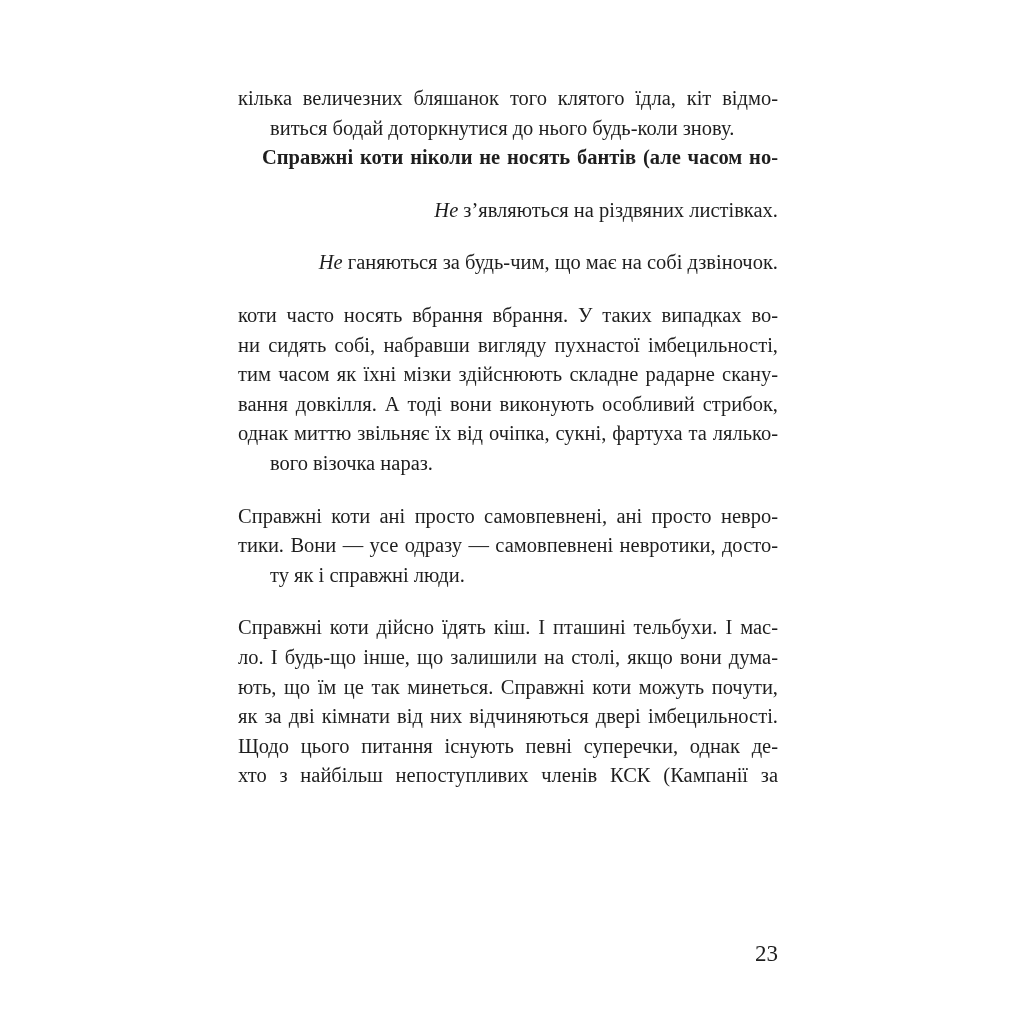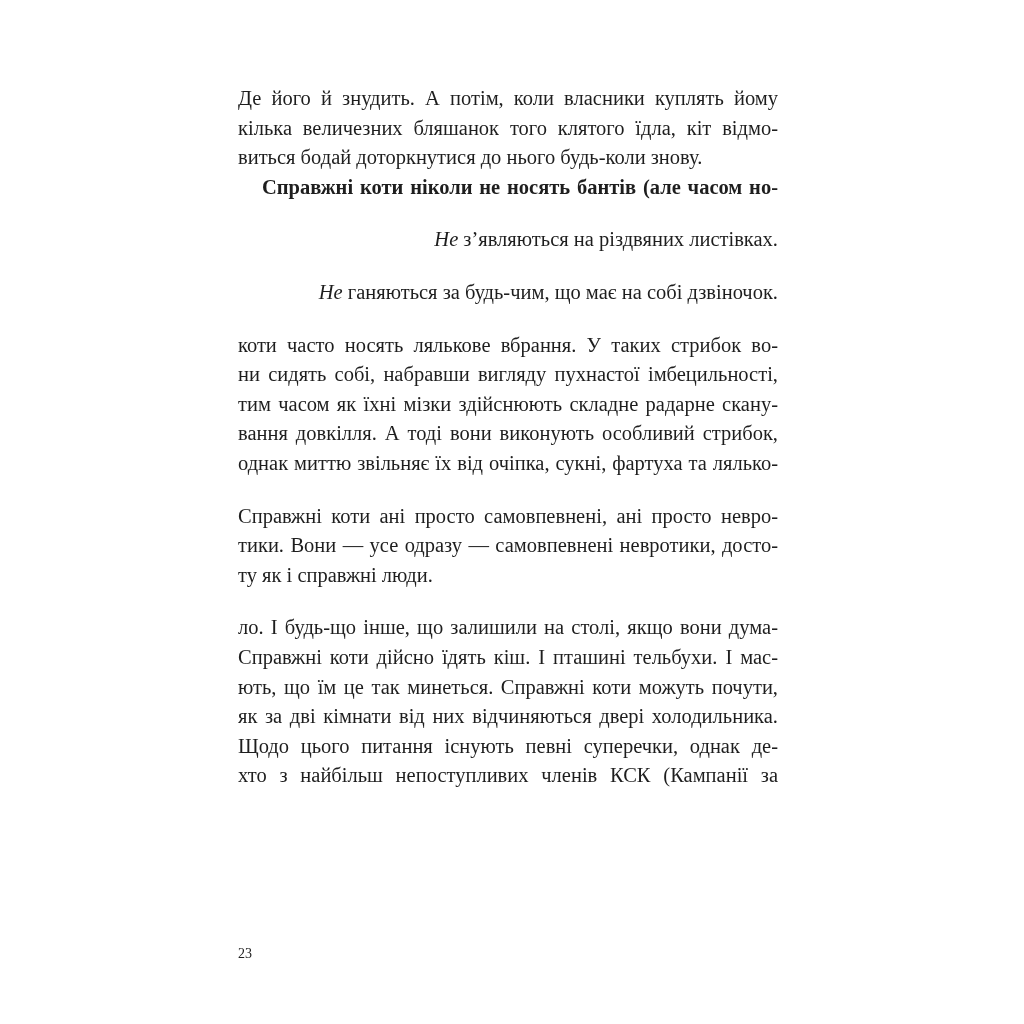--- a/index.html
+++ b/index.html
@@ -23,20 +23,21 @@
     width: 540px;
     font-size: 20.5px;
     line-height: 29.6px;
   }
   .para .ln {
     text-align: justify;
     text-align-last: justify;
   }
   .para .ln.last {
     text-align-last: left;
+    margin-left: 32px;
   }
   .ln.indent {
     text-indent: 24px;
     font-weight: bold;
   }
   .item {
     margin-top: 23px;
     text-indent: 24px;
     text-align: right;
   }
@@ -44,68 +45,68 @@
     margin-top: 23px;
   }
   .item em {
     font-style: italic;
   }
   .footer {
     position: absolute;
     left: 238px;
     top: 941px;
     width: 540px;
-    text-align: left;
-    font-size: 14px;
+    text-align: right;
+    font-size: 23px;
     line-height: 26px;
   }
 </style>
 </head>
 <body>
 
 <div class="page">
   <div class="text-col">
 
     <div class="para">
-      <div class="ln">Де його й знудить. А потім, коли власники куплять йому</div>
       <div class="ln">кілька величезних бляшанок того клятого їдла, кіт відмо-</div>
       <div class="ln last">виться бодай доторкнутися до нього будь-коли знову.</div>
     </div>
 
     <div class="para">
       <div class="ln indent">Справжні коти ніколи не носять бантів (але часом но-</div>
     </div>
 
     <div class="item">
       <em>Не</em><span> з’являються на різдвяних листівках.</span>
     </div>
 
     <div class="item">
       <em>Не</em><span> ганяються за будь-чим, що має на собі дзвіночок.</span>
     </div>
 
     <div class="para gap">
-      <div class="ln">коти часто носять лялькове вбрання. У таких стрибок во-</div>
+      <div class="ln">коти часто носять вбрання вбрання. У таких випадках во-</div>
       <div class="ln">ни сидять собі, набравши вигляду пухнастої імбецильності,</div>
       <div class="ln">тим часом як їхні мізки здійснюють складне радарне скану-</div>
       <div class="ln">вання довкілля. А тоді вони виконують особливий стрибок,</div>
       <div class="ln">однак миттю звільняє їх від очіпка, сукні, фартуха та лялько-</div>
+      <div class="ln last">вого візочка нараз.</div>
     </div>
 
     <div class="para gap">
       <div class="ln">Справжні коти ані просто самовпевнені, ані просто невро-</div>
       <div class="ln">тики. Вони — усе одразу — самовпевнені невротики, досто-</div>
       <div class="ln last">ту як і справжні люди.</div>
     </div>
 
     <div class="para gap">
+      <div class="ln">Справжні коти дійсно їдять кіш. І пташині тельбухи. І мас-</div>
       <div class="ln">ло. І будь-що інше, що залишили на столі, якщо вони дума-</div>
-      <div class="ln">Справжні коти дійсно їдять кіш. І пташині тельбухи. І мас-</div>
       <div class="ln">ють, що їм це так минеться. Справжні коти можуть почути,</div>
-      <div class="ln">як за дві кімнати від них відчиняються двері холодильника.</div>
+      <div class="ln">як за дві кімнати від них відчиняються двері імбецильності.</div>
       <div class="ln">Щодо цього питання існують певні суперечки, однак де-</div>
       <div class="ln">хто з найбільш непоступливих членів КСК (Кампанії за</div>
     </div>
 
   </div>
 
   <div class="footer">23</div>
 </div>
 
 </body></html>

